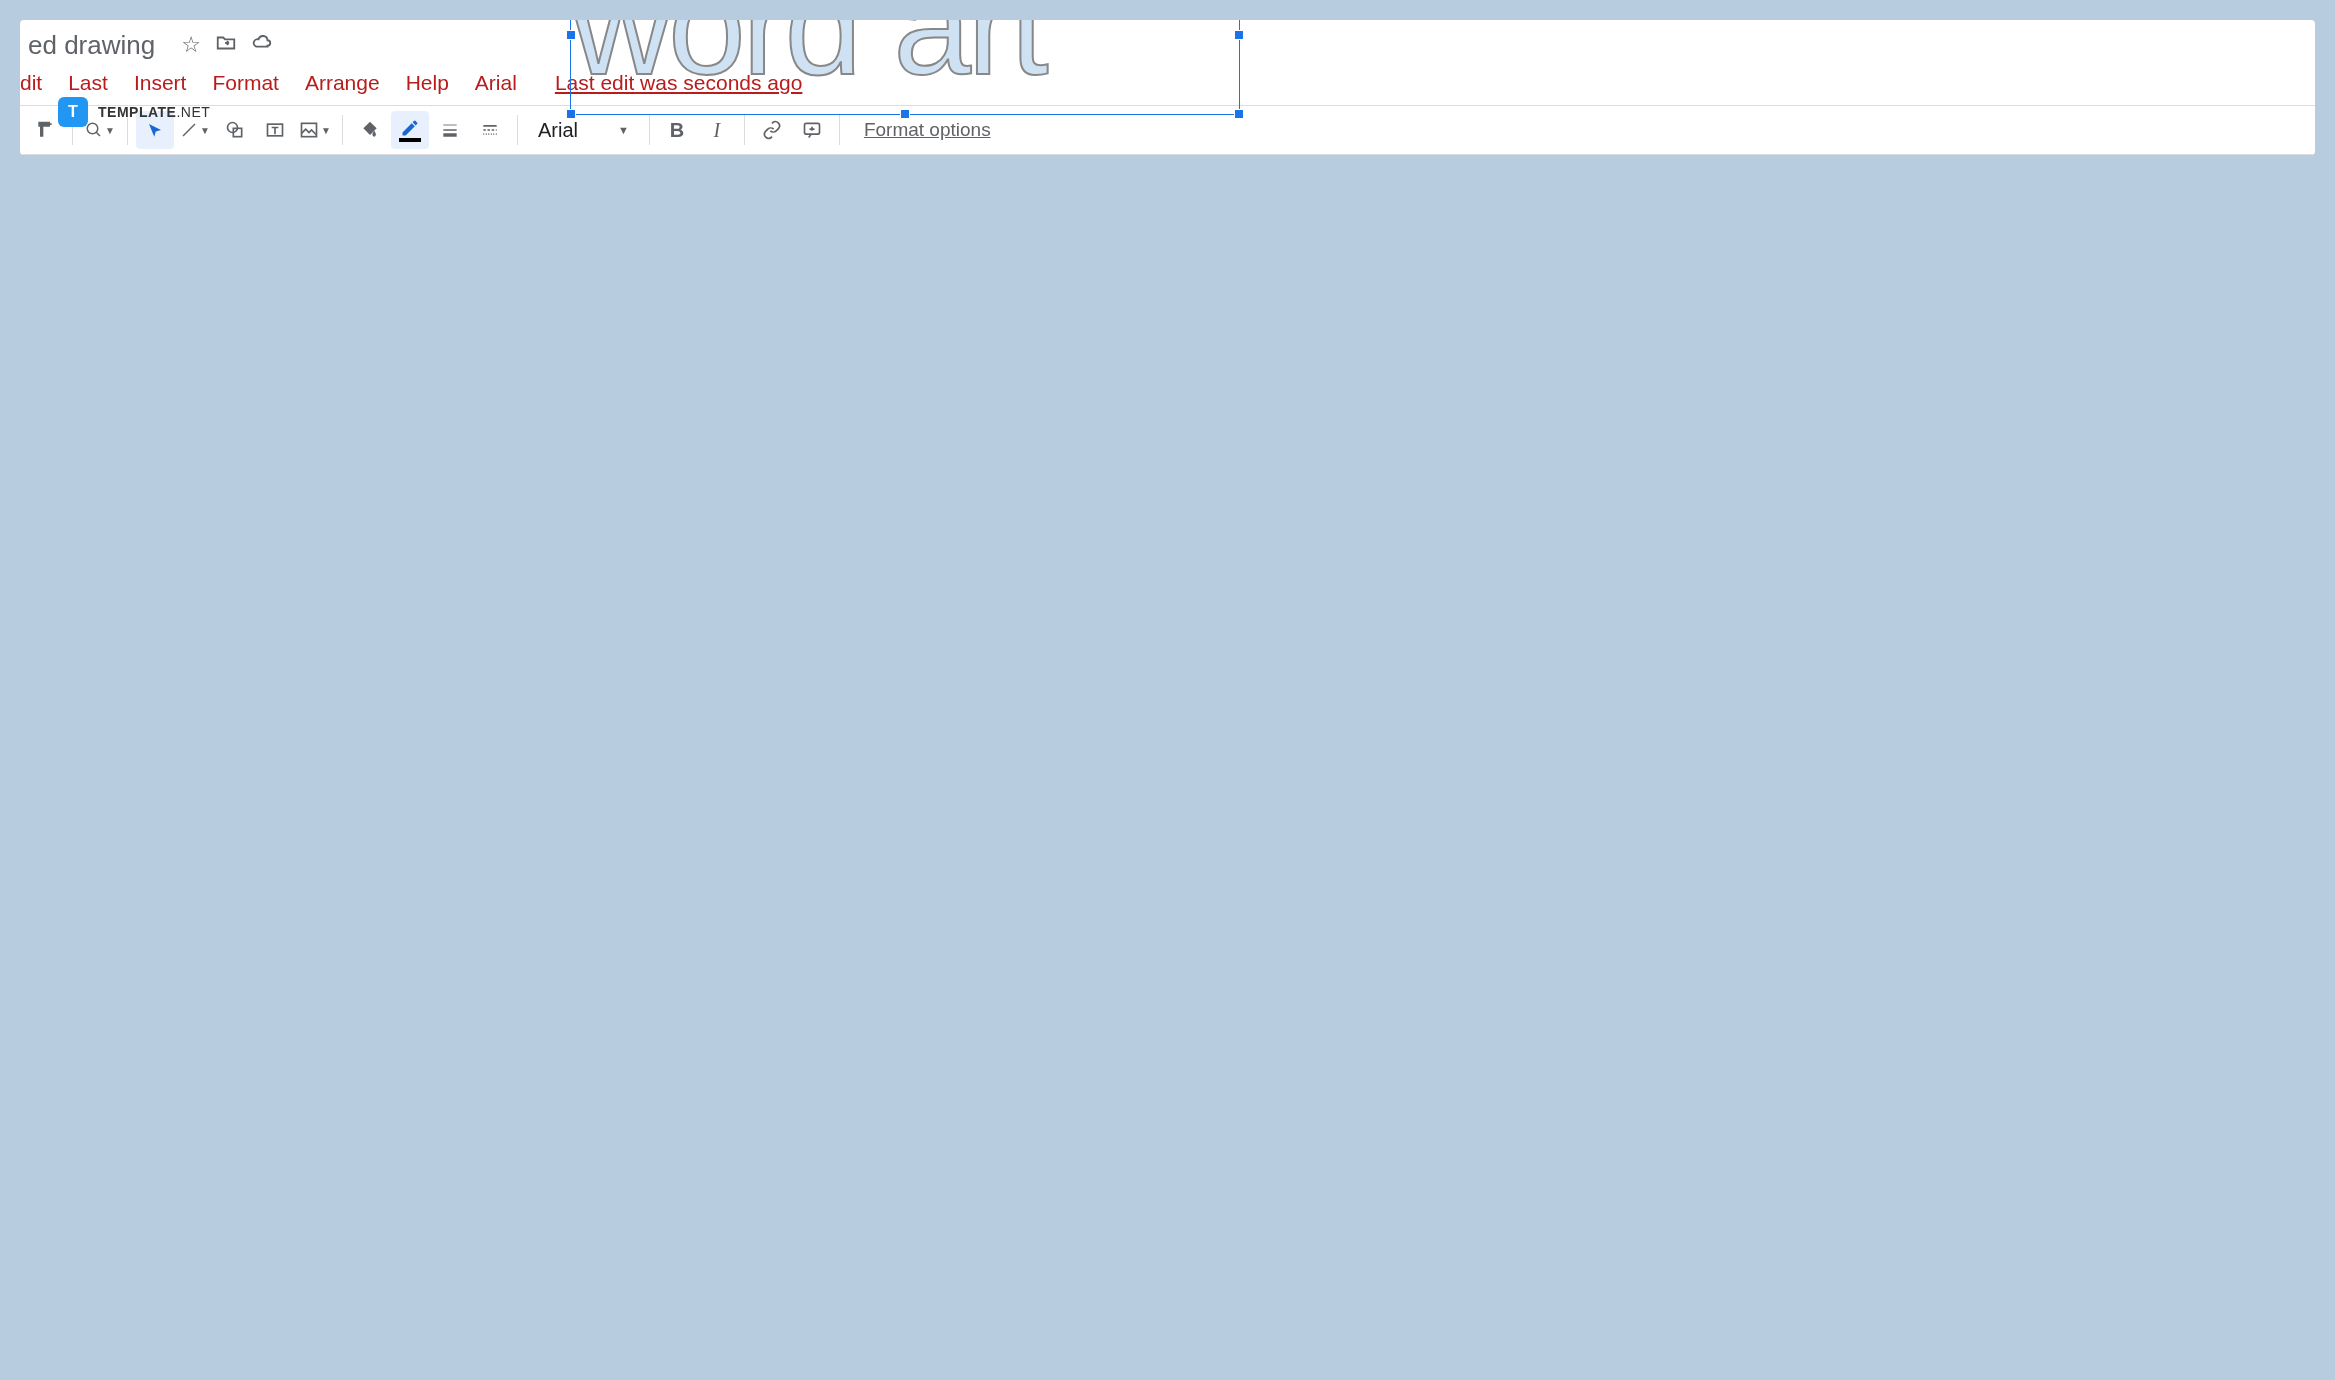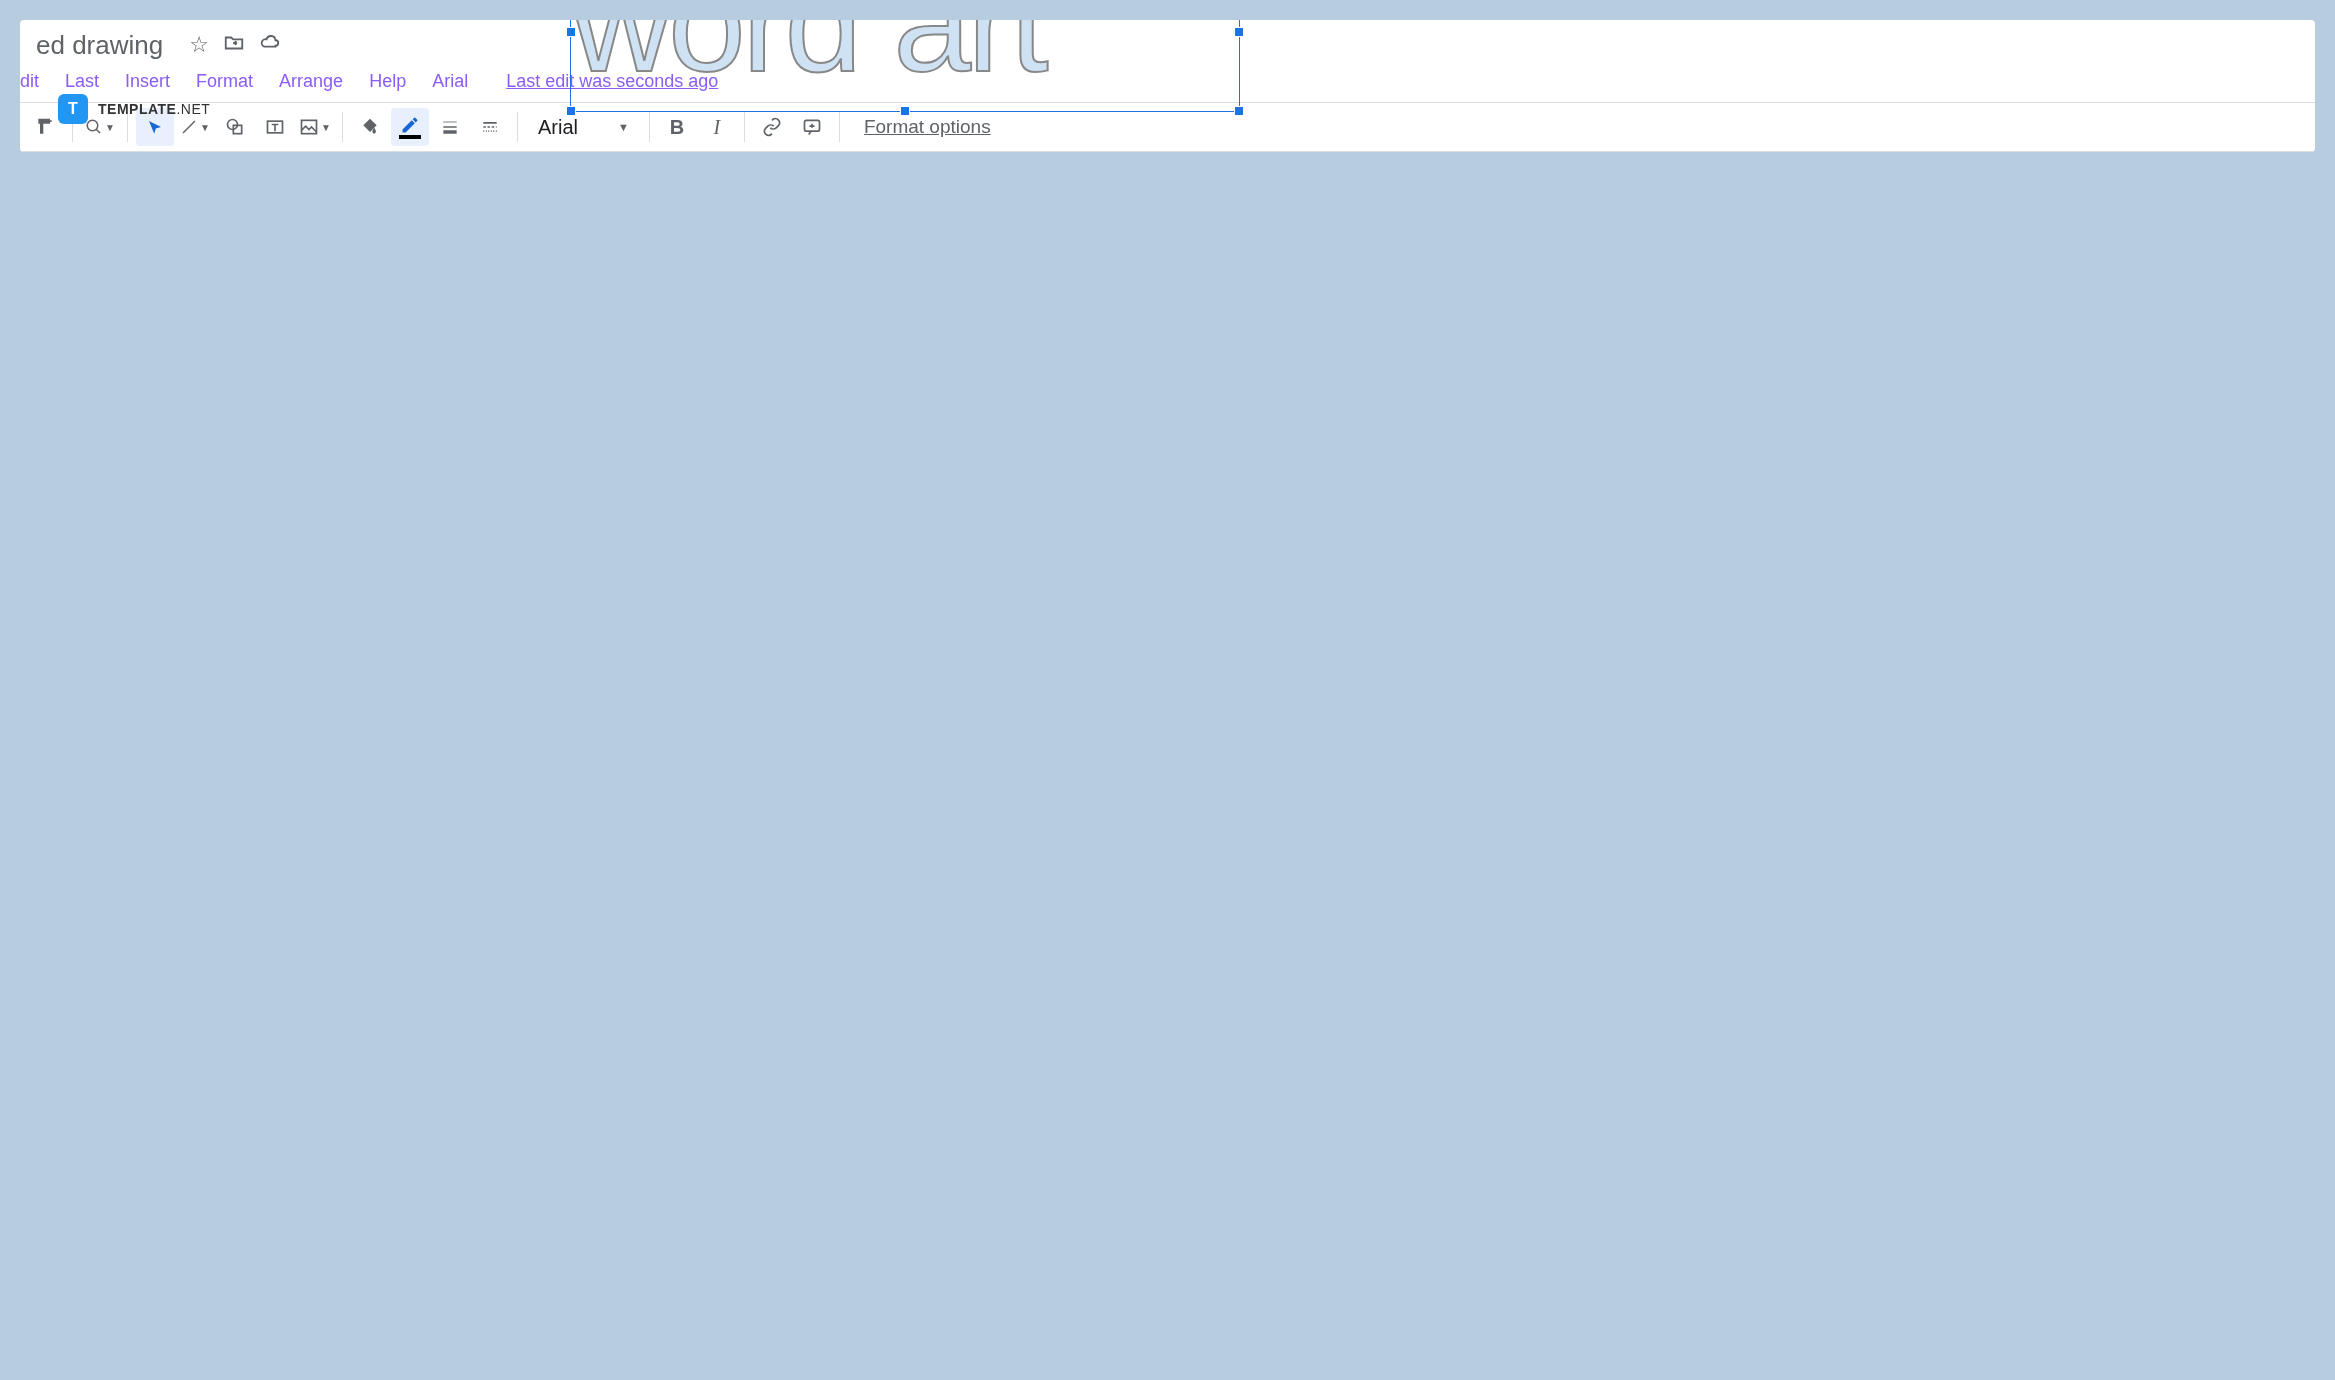--- a/index.html
+++ b/index.html
@@ -1,23 +1,23 @@
 <!DOCTYPE html>
 <html><head>
 <meta charset="utf-8">
 <style>
 * { margin: 0; padding: 0; box-sizing: border-box; font-family: Arial, sans-serif; }
 body { background: #b8cce0; padding: 20px; overflow: hidden; }
 .window { background: #fff; border-radius: 4px; width: 100%; height: 100%; position: relative; overflow: hidden; }
 .titlebar { display: flex; align-items: center; padding: 10px 0 2px 0; gap: 8px; }
-.title { color: #5f6368; font-size: 26px; margin-left: 16px; }
+.title { color: #5f6368; font-size: 26px; margin-left: 8px; }
 .title-icons { display: flex; gap: 14px; margin-left: 18px; }
 .title-icons span { color: #5f6368; font-size: 22px; }
 .menubar { display: flex; gap: 26px; padding: 8px 0 10px 0; align-items: center; }
-.menubar span { color: #8b5cf6; font-size: 18px; cursor: pointer; }
+.menubar span { color: #b91c1c; font-size: 21px; cursor: pointer; }
 .last-edit { color: #5f6368; text-decoration: underline; margin-left: 12px; }
 .toolbar { display: flex; align-items: center; padding: 4px 6px; border-top: 1px solid #dadce0; border-bottom: 1px solid #dadce0; gap: 2px; height: 50px; }
 .tb-btn { width: 38px; height: 38px; display: flex; align-items: center; justify-content: center; border-radius: 4px; color: #5f6368; cursor: pointer; position: relative; }
 .tb-btn.active { background: #e8f0fe; color: #1967d2; }
 .tb-sep { width: 1px; height: 30px; background: #dadce0; margin: 0 6px; }
 .tb-dropdown { display: flex; align-items: center; gap: 2px; }
 .font-select { display: flex; align-items: center; padding: 0 12px; color: #202124; font-size: 20px; gap: 40px; cursor: pointer; }
 .format-opts { color: #5f6368; font-size: 19px; padding: 0 16px; cursor: pointer; text-decoration: underline; }
 .canvas-area { position: absolute; top: 140px; left: 0; right: 0; bottom: 0; background-image: linear-gradient(45deg,#eee 25%,transparent 25%),linear-gradient(-45deg,#eee 25%,transparent 25%),linear-gradient(45deg,transparent 75%,#eee 75%),linear-gradient(-45deg,transparent 75%,#eee 75%); background-size: 28px 28px; background-position: 0 0,0 14px,14px -14px,-14px 0; }
 .left-ruler { position: absolute; top: 164px; left: 0; width: 24px; bottom: 0; background: #fff; border-right: 1px solid #dadce0; }

